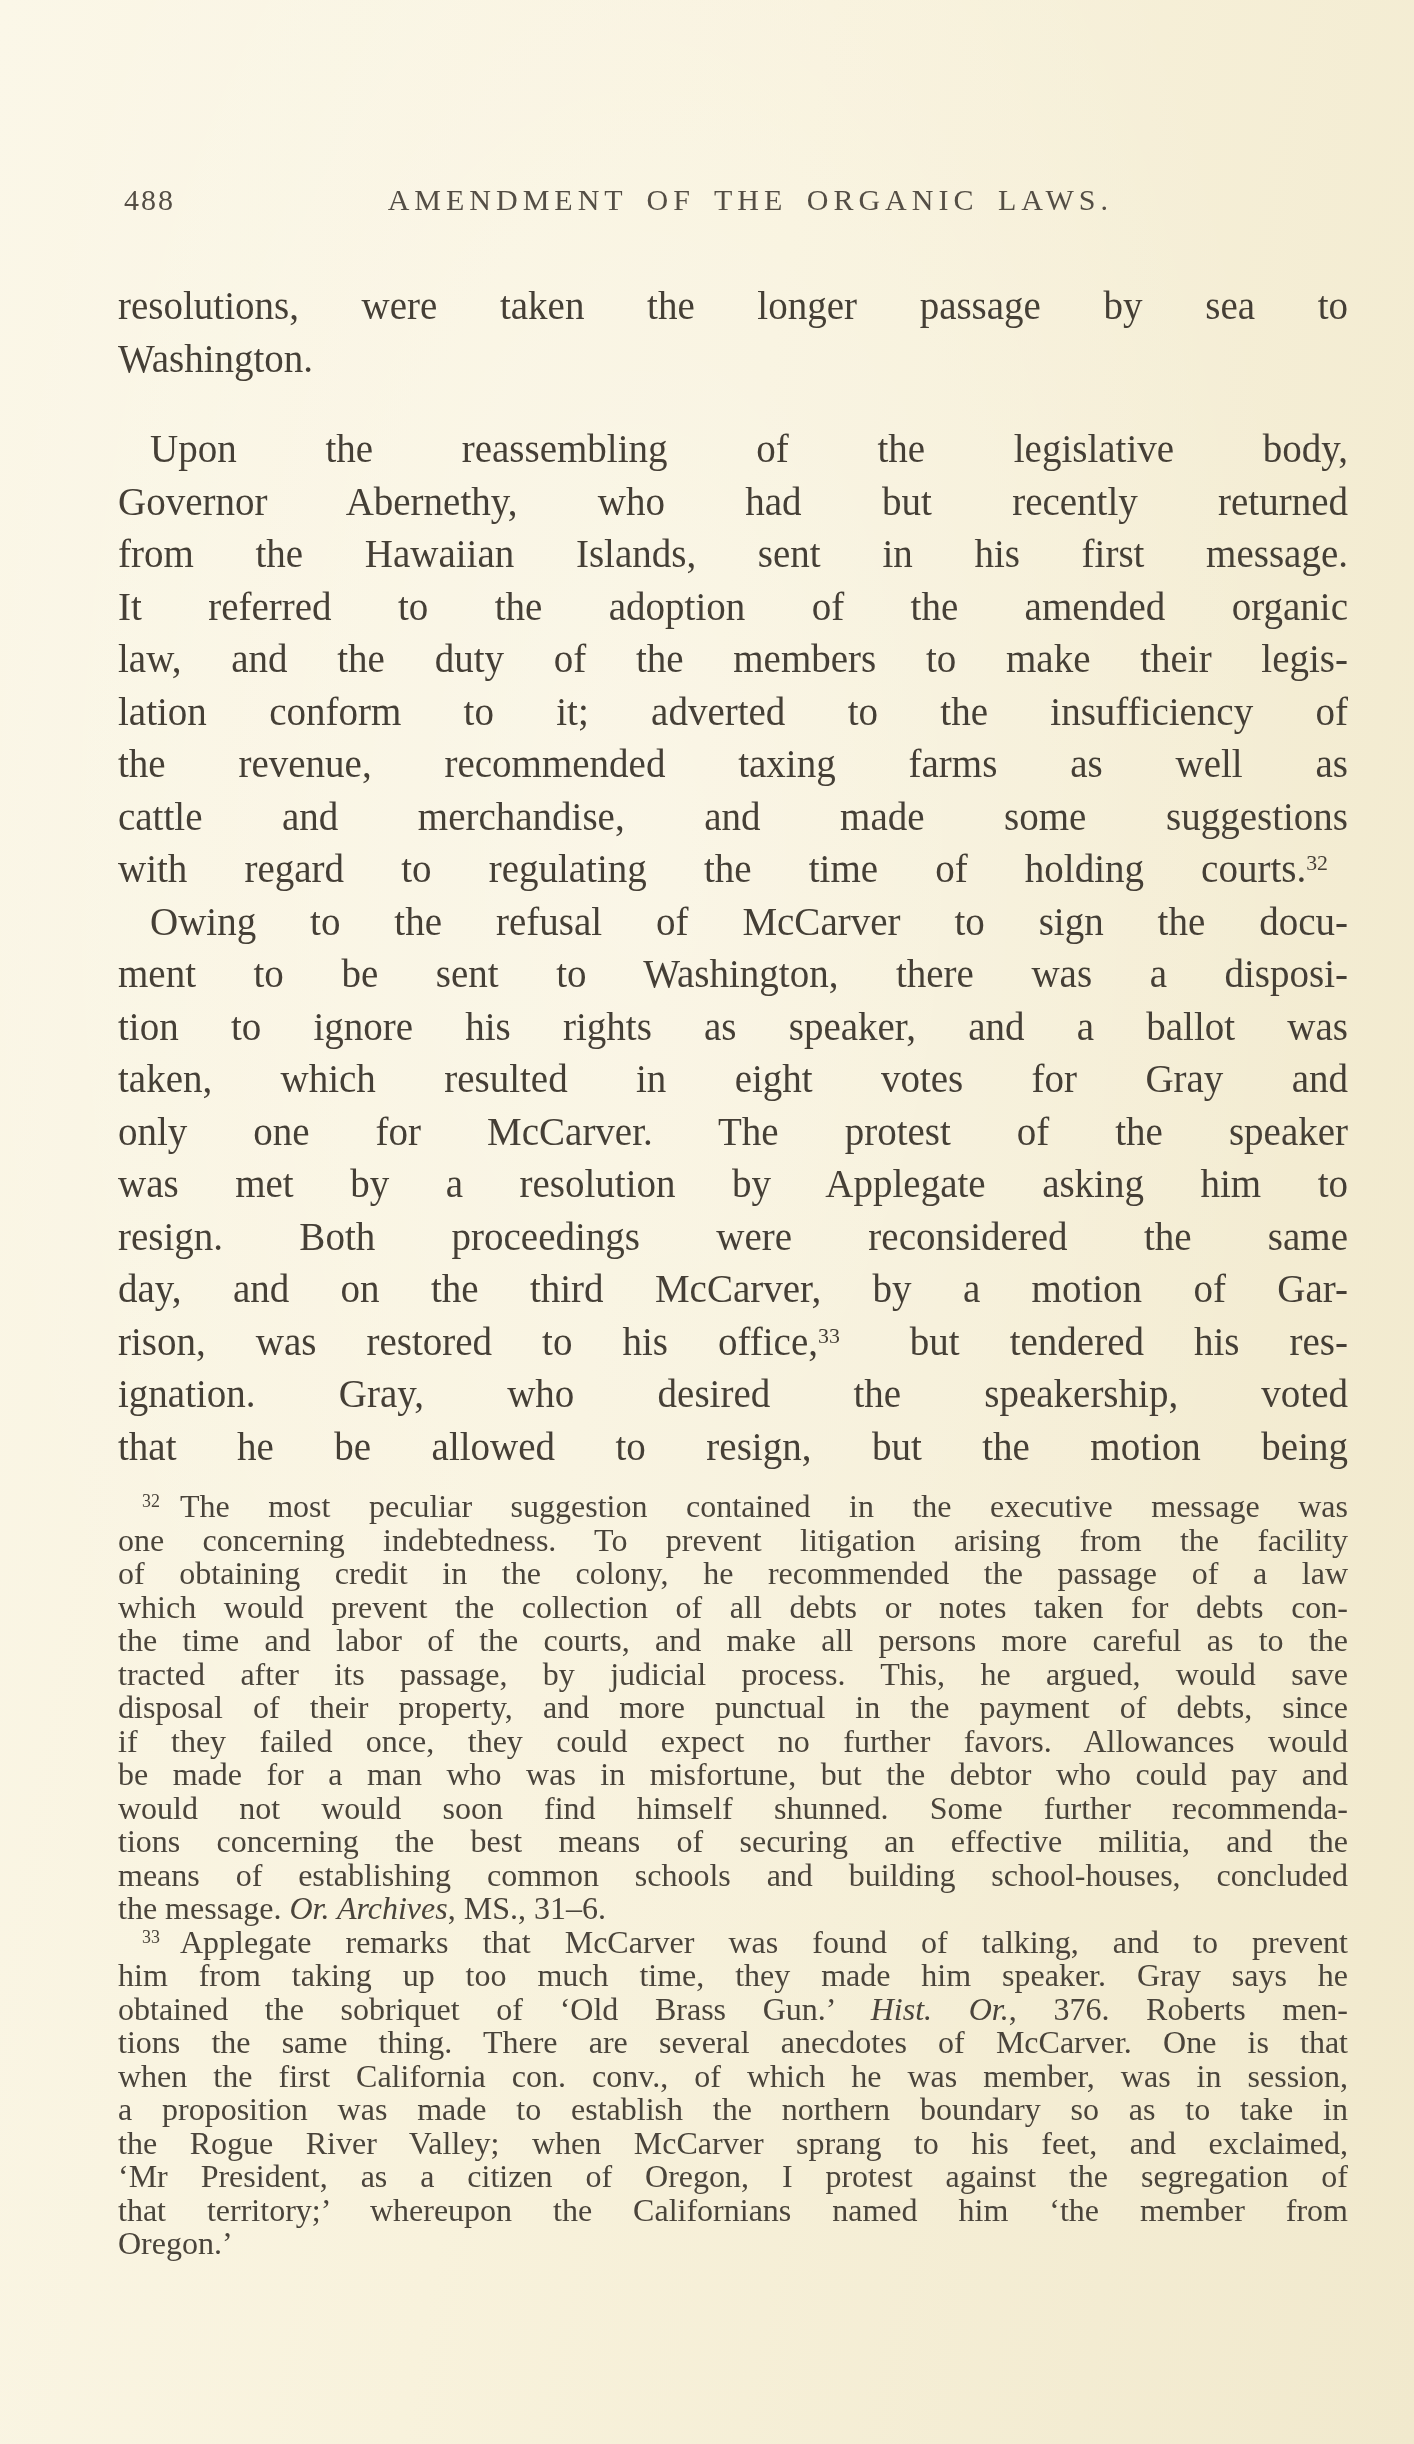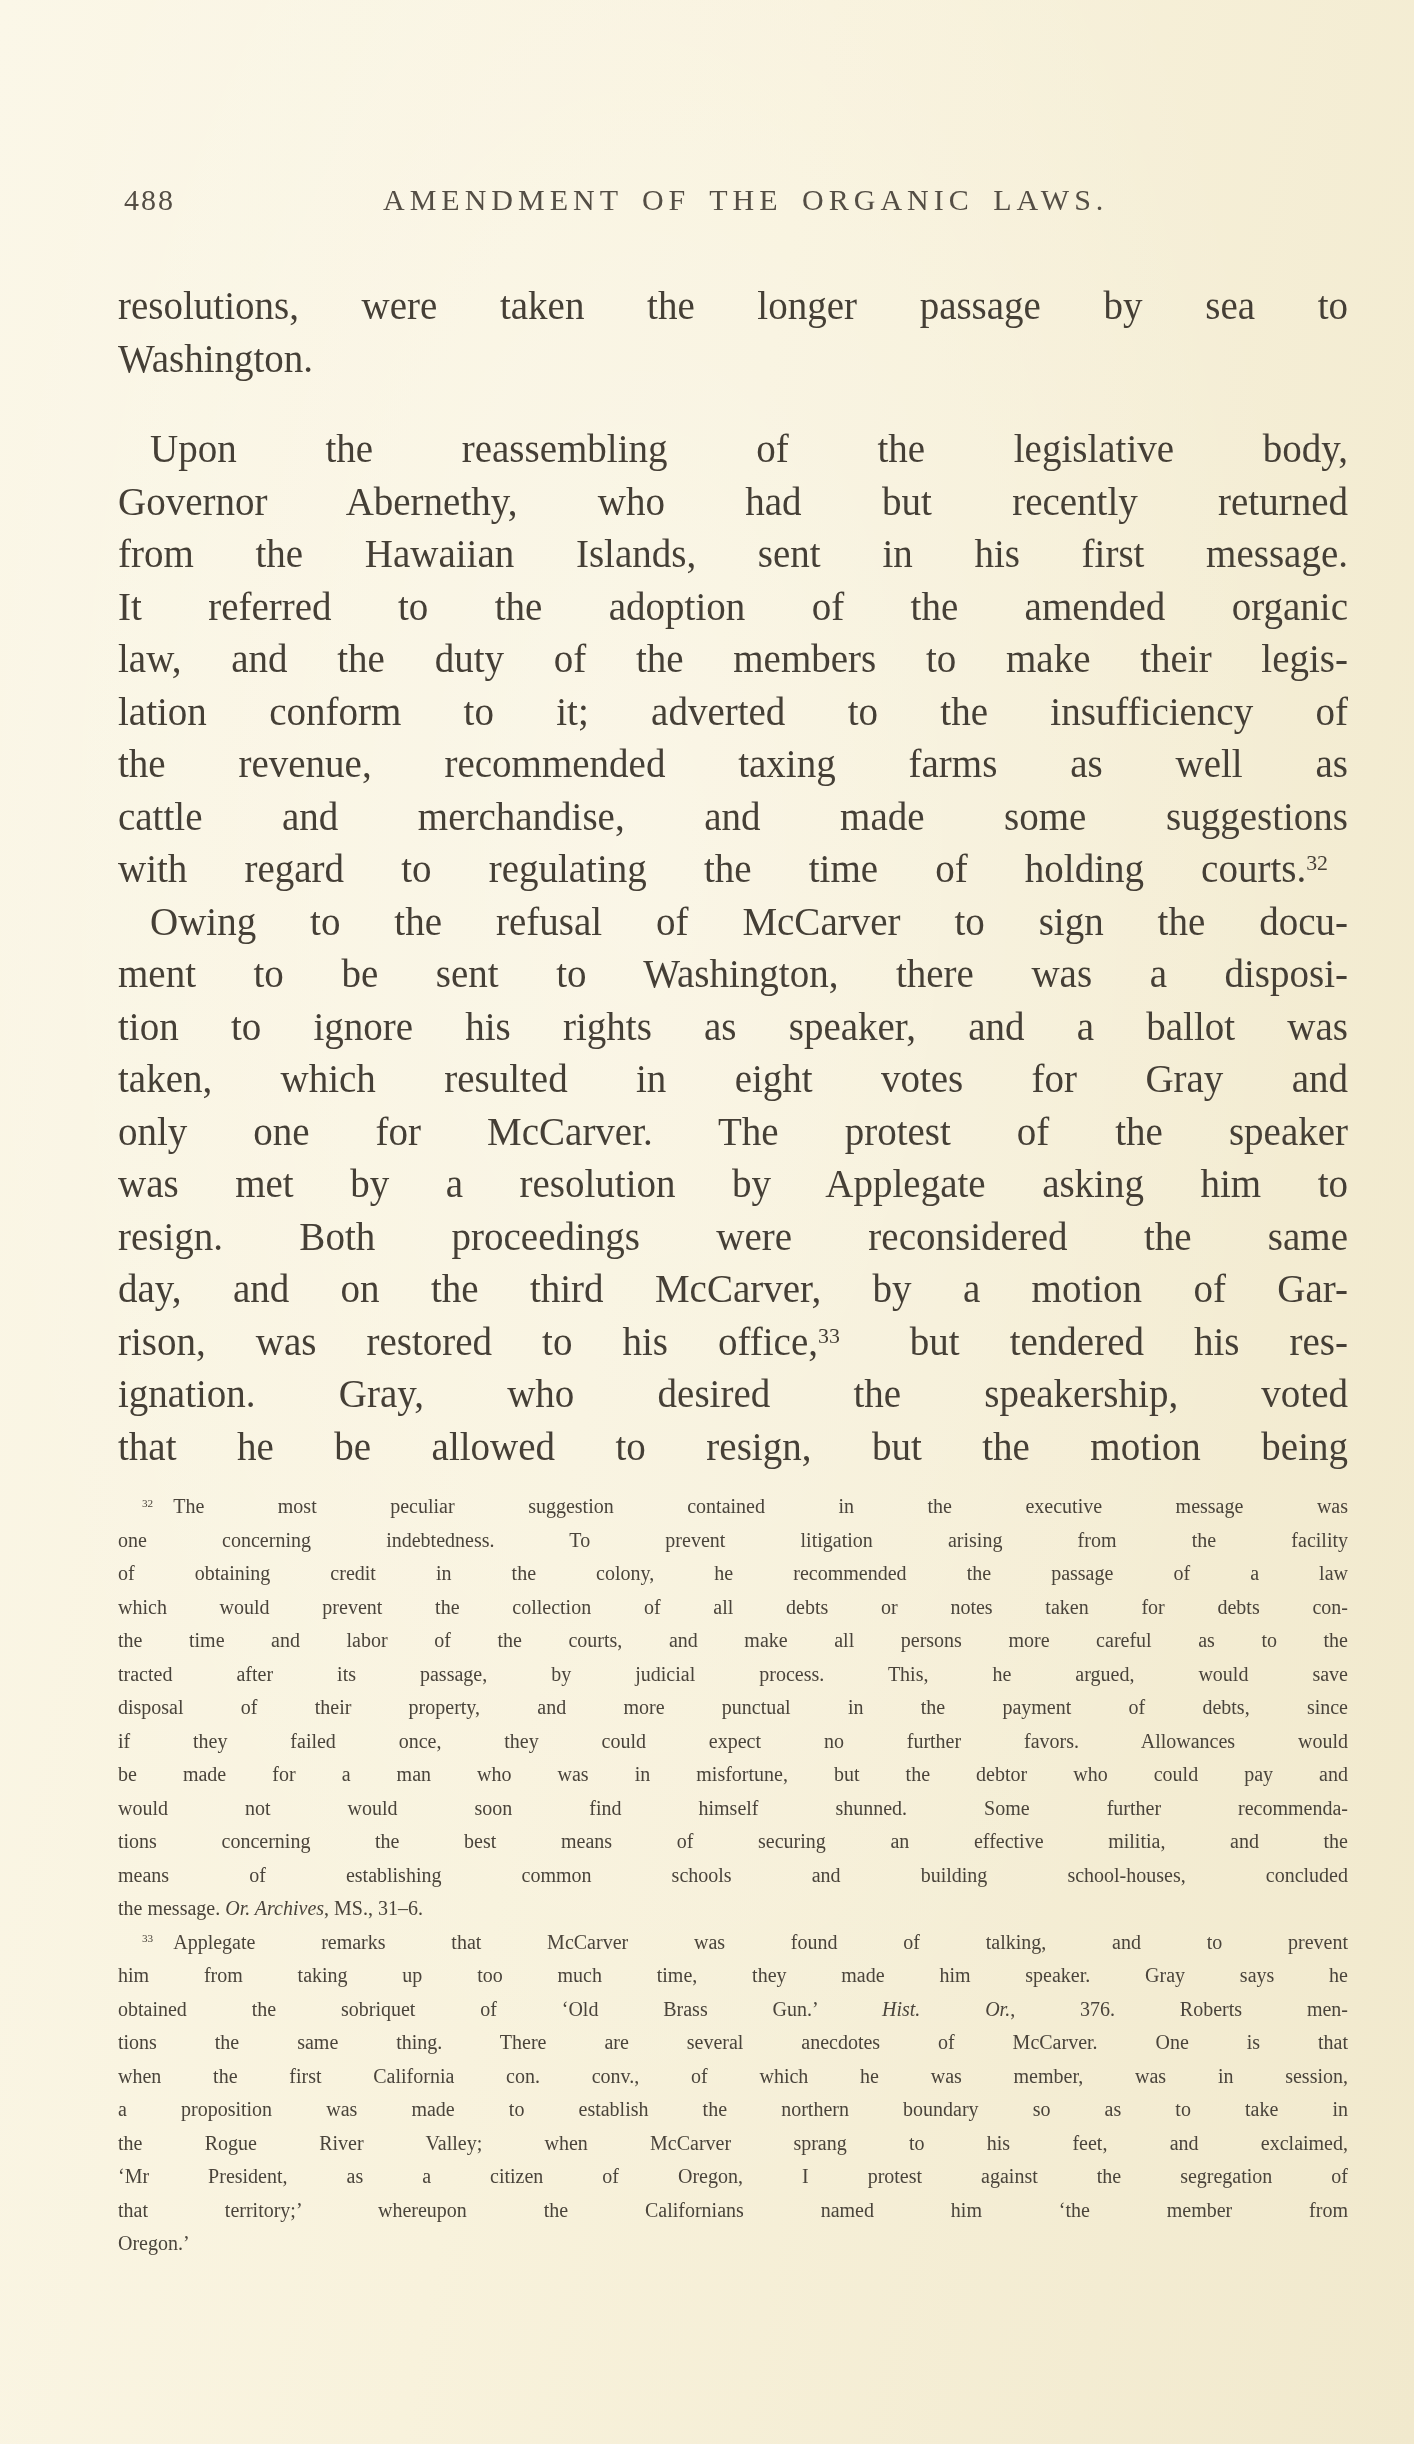--- a/index.html
+++ b/index.html
@@ -15,31 +15,31 @@
   .scan { position: absolute; inset: 0; }
 
   
   .running-head {
     position: absolute; top: 183px; left: 118px; width: 1230px; height: 40px;
     color: #544e45; font-size: 30px;
   }
   .page-num { position: absolute; left: 6px; top: 0; letter-spacing: 2px; }
   .running-title {
     position: absolute; left: 265px; top: 0; width: 730px;
-    text-align: left; letter-spacing: 5px; word-spacing: 7px; white-space: nowrap;
+    text-align: right; letter-spacing: 5px; word-spacing: 7px; white-space: nowrap;
   }
 
   
   .body-text {
     position: absolute; top: 280px; left: 118px; width: 1230px;
     font-size: 39px; line-height: 52.5px; color: #453f36;
   }
   .footnotes {
     position: absolute; top: 1490px; left: 118px; width: 1230px;
-    font-size: 20px; line-height: 33.5px; color: #4a443b;
+    font-size: 32px; line-height: 33.5px; color: #4a443b;
   }
 
   .paragraph { margin: 0; font-family: Liberation Serif, serif; }
   .paragraph.para-gap { margin-top: 38px; }
 
   .line {
     text-align: justify;
     text-align-last: justify;
     -moz-text-align-last: justify;
   }

